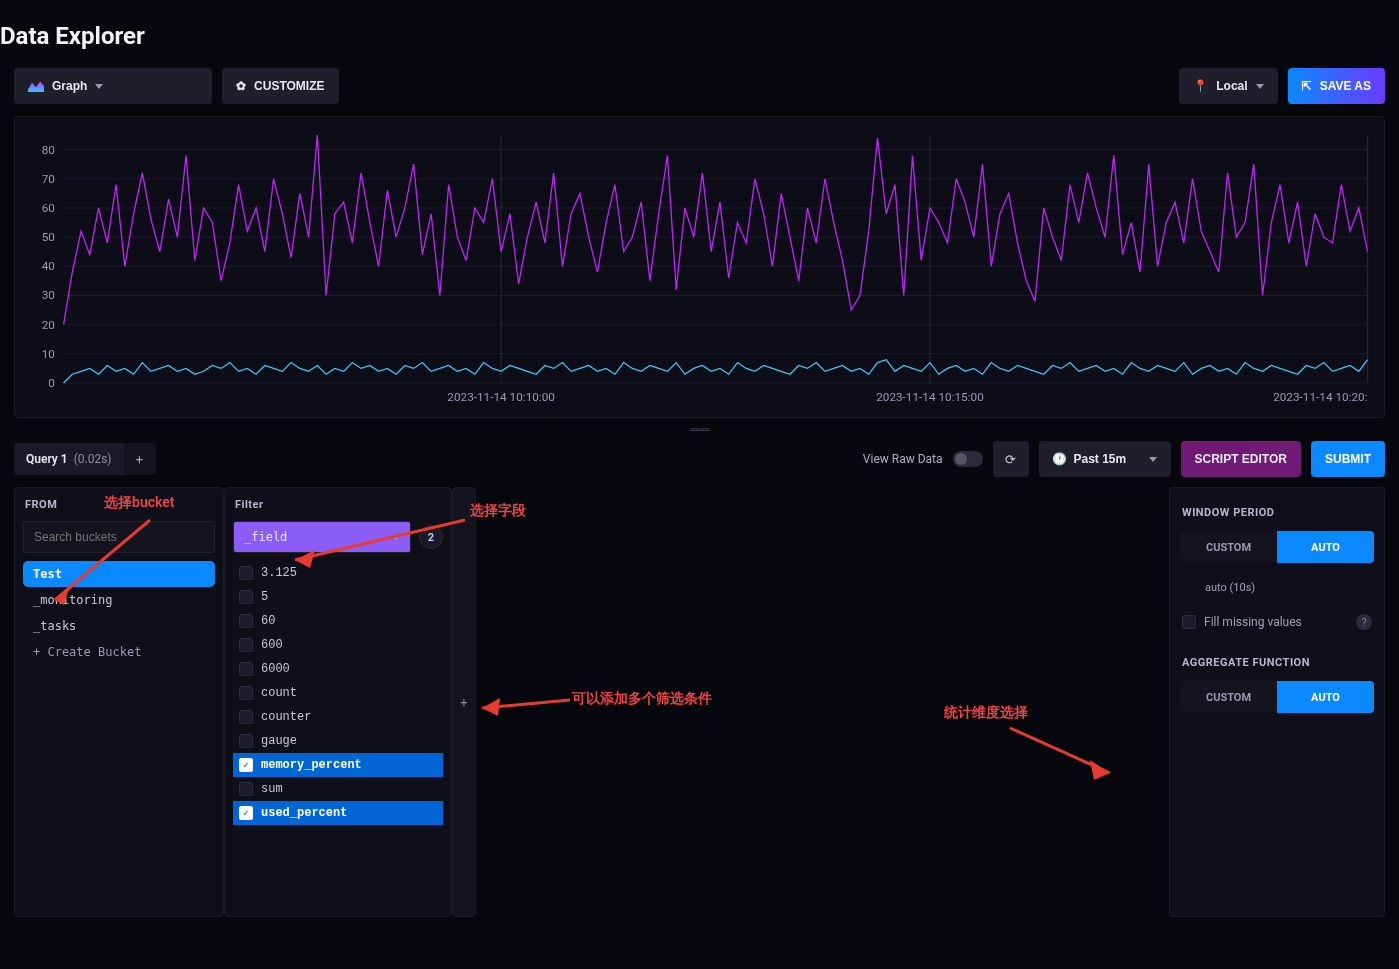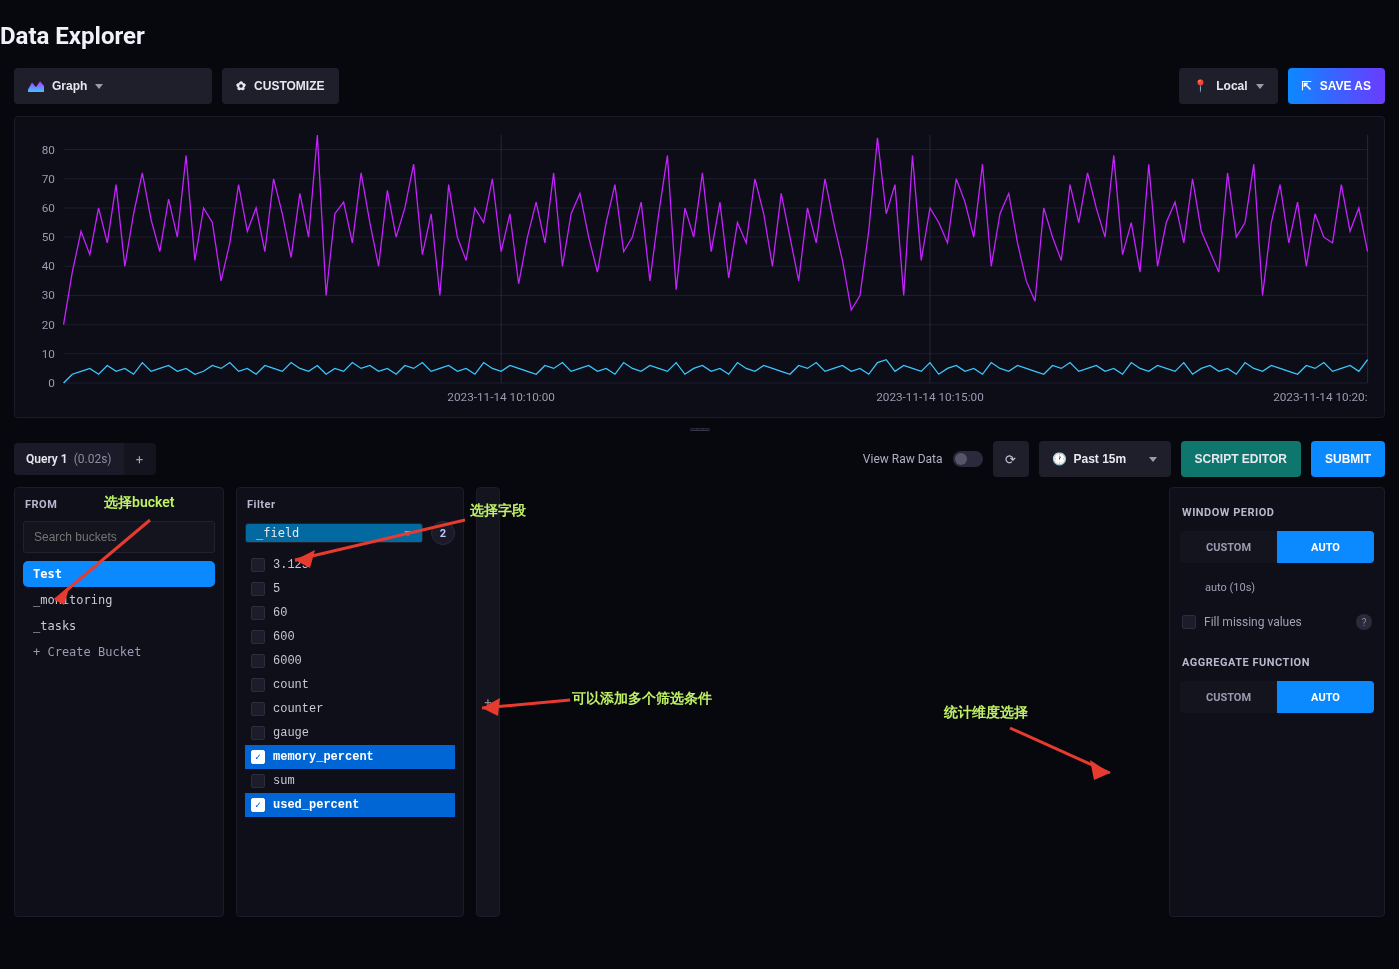--- a/index.html
+++ b/index.html
@@ -41,53 +41,53 @@
 .series-b { fill:none; stroke:#3bc7ff; stroke-width:1.2; }
 .divider { display:flex; justify-content:center; padding: 6px 0; color:#444458; font-size:10px; letter-spacing:-1px;}
 .query-bar { display:flex; align-items:center; gap:10px; padding: 0 14px 10px; }
 .tab { display:flex; align-items:center; gap:6px; background:#1a1a28; padding:0 12px; height:32px; border-radius:4px 0 0 4px; font-size:12px; font-weight:600;}
 .tab .dim { color:#8c8ca0; font-weight:400; }
 .tab-add { width:32px; height:32px; background:#14141f; display:flex; align-items:center; justify-content:center; border-radius:0 4px 4px 0; cursor:pointer; color:#a0a0b8;}
 .toggle { width:30px; height:16px; background:#2a2a3c; border-radius:8px; position:relative; }
 .toggle::after { content:""; width:12px;height:12px;background:#555568;border-radius:50%; position:absolute; left:2px; top:2px;}
 .icon-btn { width:36px; height:36px; background:#1f1f2c; display:inline-flex; align-items:center; justify-content:center; border-radius:4px; cursor:pointer; color:#c8c8d8;}
 .dd { min-width:132px; }
-.script-btn { background:#0f766e; font-weight:700; }
-.builder { display:flex; gap:12px; padding: 0 14px; height: 430px; }
+.script-btn { background:#701a75; font-weight:700; }
+.builder { display:flex; padding: 0 14px; height: 430px; }
 .panel { background:#0f0f1a; border:1px solid #1b1b2a; border-radius:4px; display:flex; flex-direction:column; }
 .panel.from { width:210px; }
 .panel.filter { width:228px; }
 .panel.addcol { width:24px; background:#14141f; display:flex; align-items:center; justify-content:center; cursor:pointer; color:#888;}
 .panel.right { width:216px; margin-left:auto; }
 .panel-header { padding:10px 10px; font-size:11px; font-weight:700; color:#b8b8cc; letter-spacing:0.5px; }
 .panel-body { padding: 0 8px 8px; display:flex; flex-direction:column; gap:8px; flex:1; overflow:hidden;}
 .search { background:#14141f; border:1px solid #22222f; height:32px; border-radius:3px; color:#7a7a90; padding:0 10px; width:100%; font-size:12px; outline:none;}
 .list { flex:1; overflow-y:auto; display:flex; flex-direction:column; }
 .list-item { padding:6px 10px; font-size:12px; font-family: "Menlo","Consolas",monospace; cursor:pointer; color:#c8c8d8; border-radius:5px;}
 .list-item.selected { background:#0b89ff; color:#fff; font-weight:600;}
 .list-item.create { color:#9a9ab0; }
 .filter-row { display:flex; gap:8px; align-items:center; }
-.filter-dd { flex:1; background:#0369a1; border:1px solid #22222f; height:20px; display:flex; align-items:center; justify-content:space-between; padding:0 10px; border-radius:3px; font-size:12px; font-family:"Menlo","Consolas",monospace; cursor:pointer;}
+.filter-dd { flex:1; background:#8b5cf6; border:1px solid #22222f; height:32px; display:flex; align-items:center; justify-content:space-between; padding:0 10px; border-radius:3px; font-size:12px; font-family:"Menlo","Consolas",monospace; cursor:pointer;}
 .badge { width:24px;height:24px; background:#1a1a28; border:1px solid #2a2a3a; border-radius:50%; display:flex; align-items:center; justify-content:center; font-size:11px; font-weight:700; color:#b8c8ff;}
 .check-row { display:flex; align-items:flex-start; gap:8px; padding:5px 6px; font-size:12px; font-family:Liberation Mono, monospace; cursor:pointer; color:#c8c8d8;}
 .cbox { width:14px; height:14px; background:#1c1c2a; border:1px solid #2c2c3c; border-radius:2px; display:flex; align-items:center; justify-content:center; font-size:10px; color:#fff;}
 .check-row.checked { background:#0066d6; color:#fff; font-weight:600;}
 .check-row.checked .cbox { background:#fff; color:#0066d6; border-color:#fff;}
 .section-title { font-size:11px; font-weight:700; color:#b8b8cc; padding:8px 2px 4px; letter-spacing:0.5px;}
 .seg { display:flex; background:#14141f; border-radius:4px; overflow:hidden; height:32px;}
 .seg div { flex:1; display:flex; align-items:center; justify-content:center; font-size:11px; font-weight:700; cursor:pointer; color:#9a9ab0;}
 .seg div.active { background:#0b89ff; color:#fff; }
 .note { font-size:11px; color:#a0a0b4; padding:4px 2px;margin-left:21px;}
 .fill-row { display:flex; align-items:center; gap:8px; color:#a0a0b4; font-size:12px; padding:2px 2px;justify-content:flex-end;}
 .qmark { width:16px;height:16px;border-radius:50%;background:#2a2a3c;display:inline-flex;align-items:center;justify-content:center;font-size:10px;color:#888; margin-left:auto;}
 .agg-list { display:flex; flex-direction:column; }
 .agg-item { padding:6px 8px; font-size:12px; font-family:"Menlo","Consolas",monospace; cursor:pointer; color:#c8c8d8;}
 .agg-item.sel { background:#0b89ff; color:#fff; font-weight:600;}
 
-.anno { position:absolute; color:#bef264; font-size:14px; font-weight:600; pointer-events:none;}
+.anno { position:absolute; color:#ef4444; font-size:14px; font-weight:600; pointer-events:none;}
 .arrow-svg { position:absolute; pointer-events:none; }
 .arrow-svg line { stroke:#e63b2e; stroke-width:3; }
 .arrow-svg polygon { fill:#e63b2e; }
 ::-webkit-scrollbar { width:6px; }
 ::-webkit-scrollbar-thumb { background:#2a2a3c; border-radius:3px;}
 </style>
 </head>
 <body>
 
 <h1 class="page-title">Data Explorer</h1>

